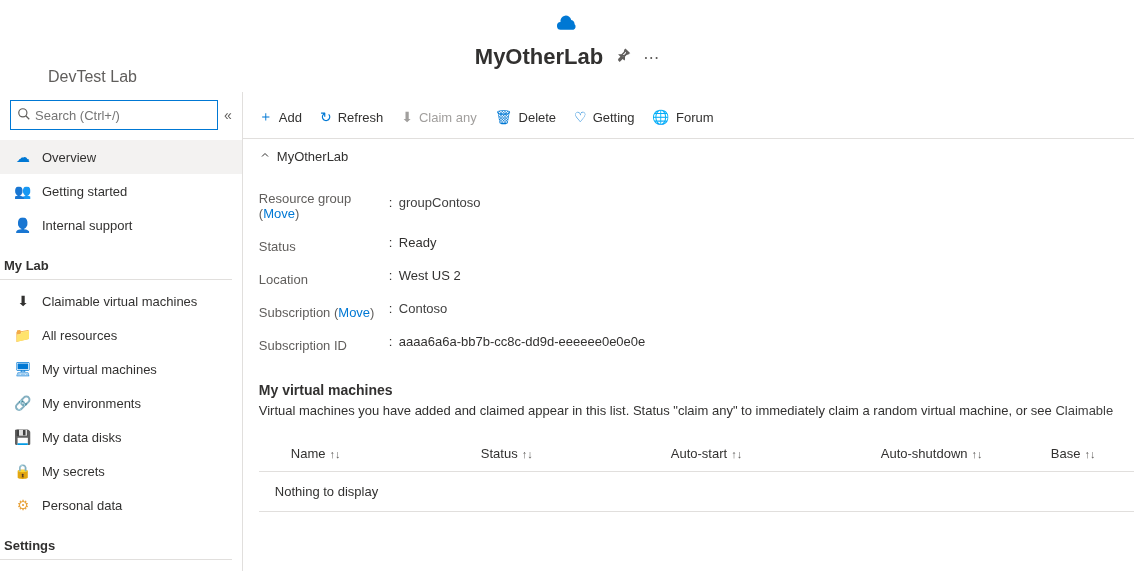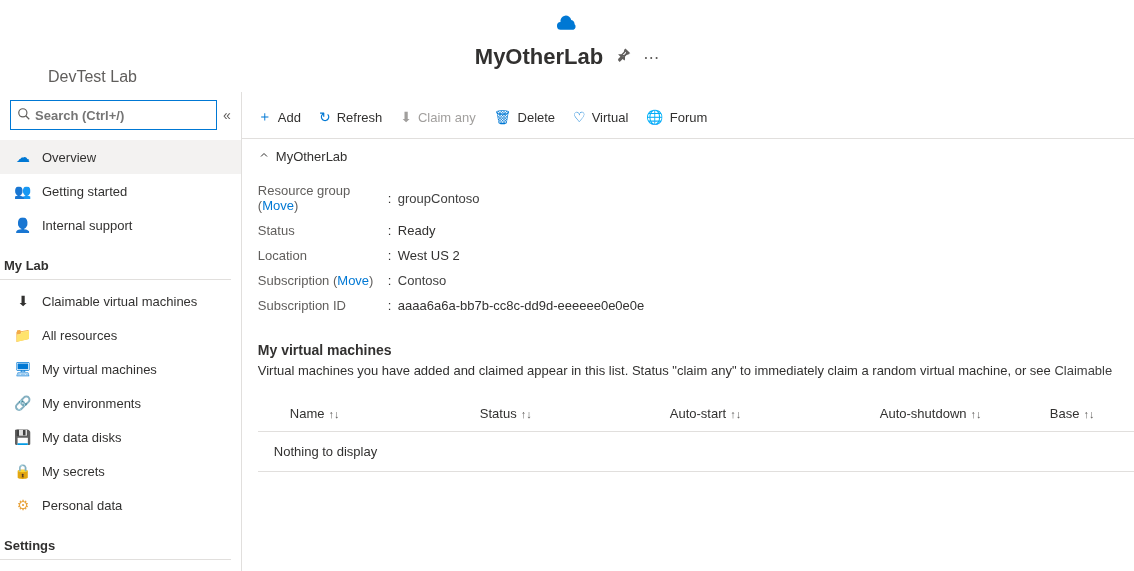--- a/index.html
+++ b/index.html
@@ -22,42 +22,42 @@
   .header .logo { width: 26px; height: 26px; color:#0078d4; display:flex; align-items:center; justify-content:center;}
   .header .title { font-size: 22px; font-weight: 600; }
   .pin, .more { color:#605e5c; cursor:pointer; font-size:16px; }
   .main { display:flex; }
   .sidebar { width: 260px; border-right:1px solid #e1dfdd; padding-top:4px; }
   .searchwrap { display:flex; align-items:center; gap:6px; padding:4px 10px 10px 10px;}
   .searchbox {
     display:flex; align-items:center; flex:1;
     border:1px solid #0078d4; height:30px; padding:0 6px;
   }
-  .searchbox input { border:none; outline:none; flex:1; font-size:13px; color:#605e5c;font-weight:bold;}
+  .searchbox input { border:none; outline:none; flex:1; font-size:13px; color:#605e5c;}
   .collapse { color:#605e5c; cursor:pointer; font-size:14px;}
   .search-icon {color:#605e5c; margin-right:4px;}
   .nav-item {
     display:flex; align-items:center; gap:10px; padding:8px 14px;
     cursor:pointer; font-size:13px;
   }
   .nav-item.active { background:#f3f2f1; }
   .nav-icon { width:18px; height:18px; display:flex; align-items:center; justify-content:center; font-size:14px;}
   .section-title {
     font-size:13px; font-weight:600; padding:16px 14px 6px 4px; color:#323130;
     border-bottom:1px solid #e1dfdd; margin:0 10px 4px 0px;
   }
   .content { flex:1; padding:0 0 0 0; }
   .toolbar { display:flex; align-items:center; gap:18px; padding:16px 0 12px 16px; border-bottom:1px solid #e1dfdd;}
   .toolbar-btn { display:flex; align-items:center; gap:6px; cursor:pointer; font-size:13px; color:#323130;}
   .toolbar-btn.disabled { color:#a19f9d; cursor:default;}
   .toolbar-icon { font-size:14px;}
   .essentials-toggle { display:flex; align-items:center; gap:6px; padding:10px 16px; cursor:pointer; font-size:13px;}
   .ess-table { padding:4px 16px 0 16px; }
   .ess-row { display:flex; align-items:center; padding:5px 0; font-size:13px;}
-  .ess-label { width:130px; color:#605e5c;}
+  .ess-label { width:130px; color:#605e5c;margin-top:8px;}
   .ess-sep { width:10px; color:#323130;}
   .ess-val { color:#323130;}
   a.link { color:#404040; text-decoration:none; cursor:pointer;}
   .vm-section { padding:24px 16px 0 16px;}
   .vm-title { font-weight:600; font-size:14px;}
   .vm-desc { font-size:13px; color:#323130; margin-top:4px; line-height:1.4;}
   .table-head { display:flex; align-items:center; padding:16px 0 10px 32px; border-bottom:1px solid #e1dfdd; margin-top:10px; font-size:13px;}
   .th { display:flex; align-items:center; gap:4px; cursor:pointer;}
   .th-name { width:190px;}
   .th-status { width:190px;}
@@ -175,21 +175,21 @@
       <div class="toolbar-btn disabled">
         <span class="toolbar-icon">⬇</span>
         <span>Claim any</span>
       </div>
       <div class="toolbar-btn">
         <span class="toolbar-icon" style="color:#0078d4;">🗑</span>
         <span>Delete</span>
       </div>
       <div class="toolbar-btn">
         <span class="toolbar-icon" style="color:#0078d4;">♡</span>
-        <span>Virtual</span>
+        <span>Getting</span>
       </div>
       <div class="toolbar-btn">
         <span class="toolbar-icon" style="color:#0078d4;">🌐</span>
         <span>Forum</span>
       </div>
     </div>
 
     <div class="essentials-toggle">
       <span>
         <svg width="12" height="12" viewBox="0 0 24 24" fill="none" stroke="#323130" stroke-width="2">

